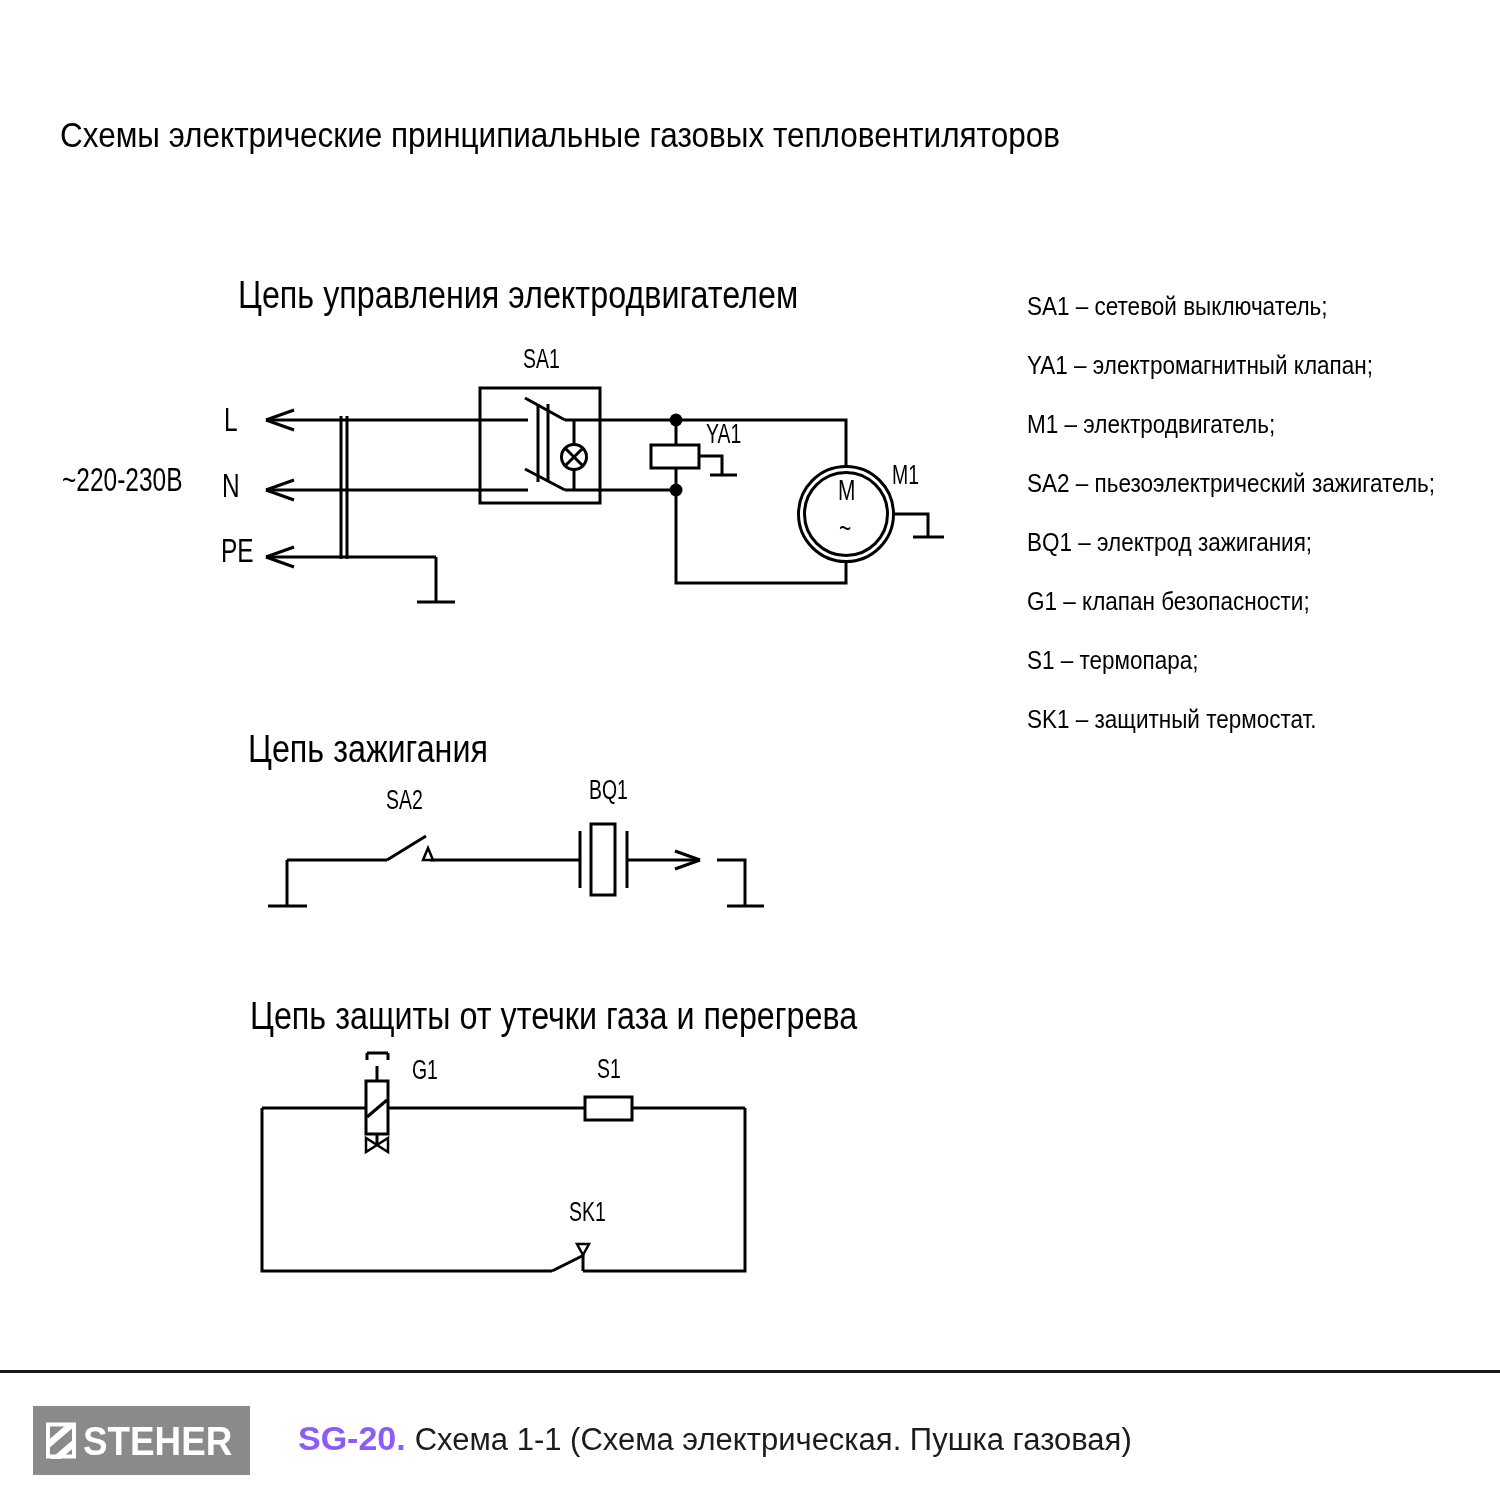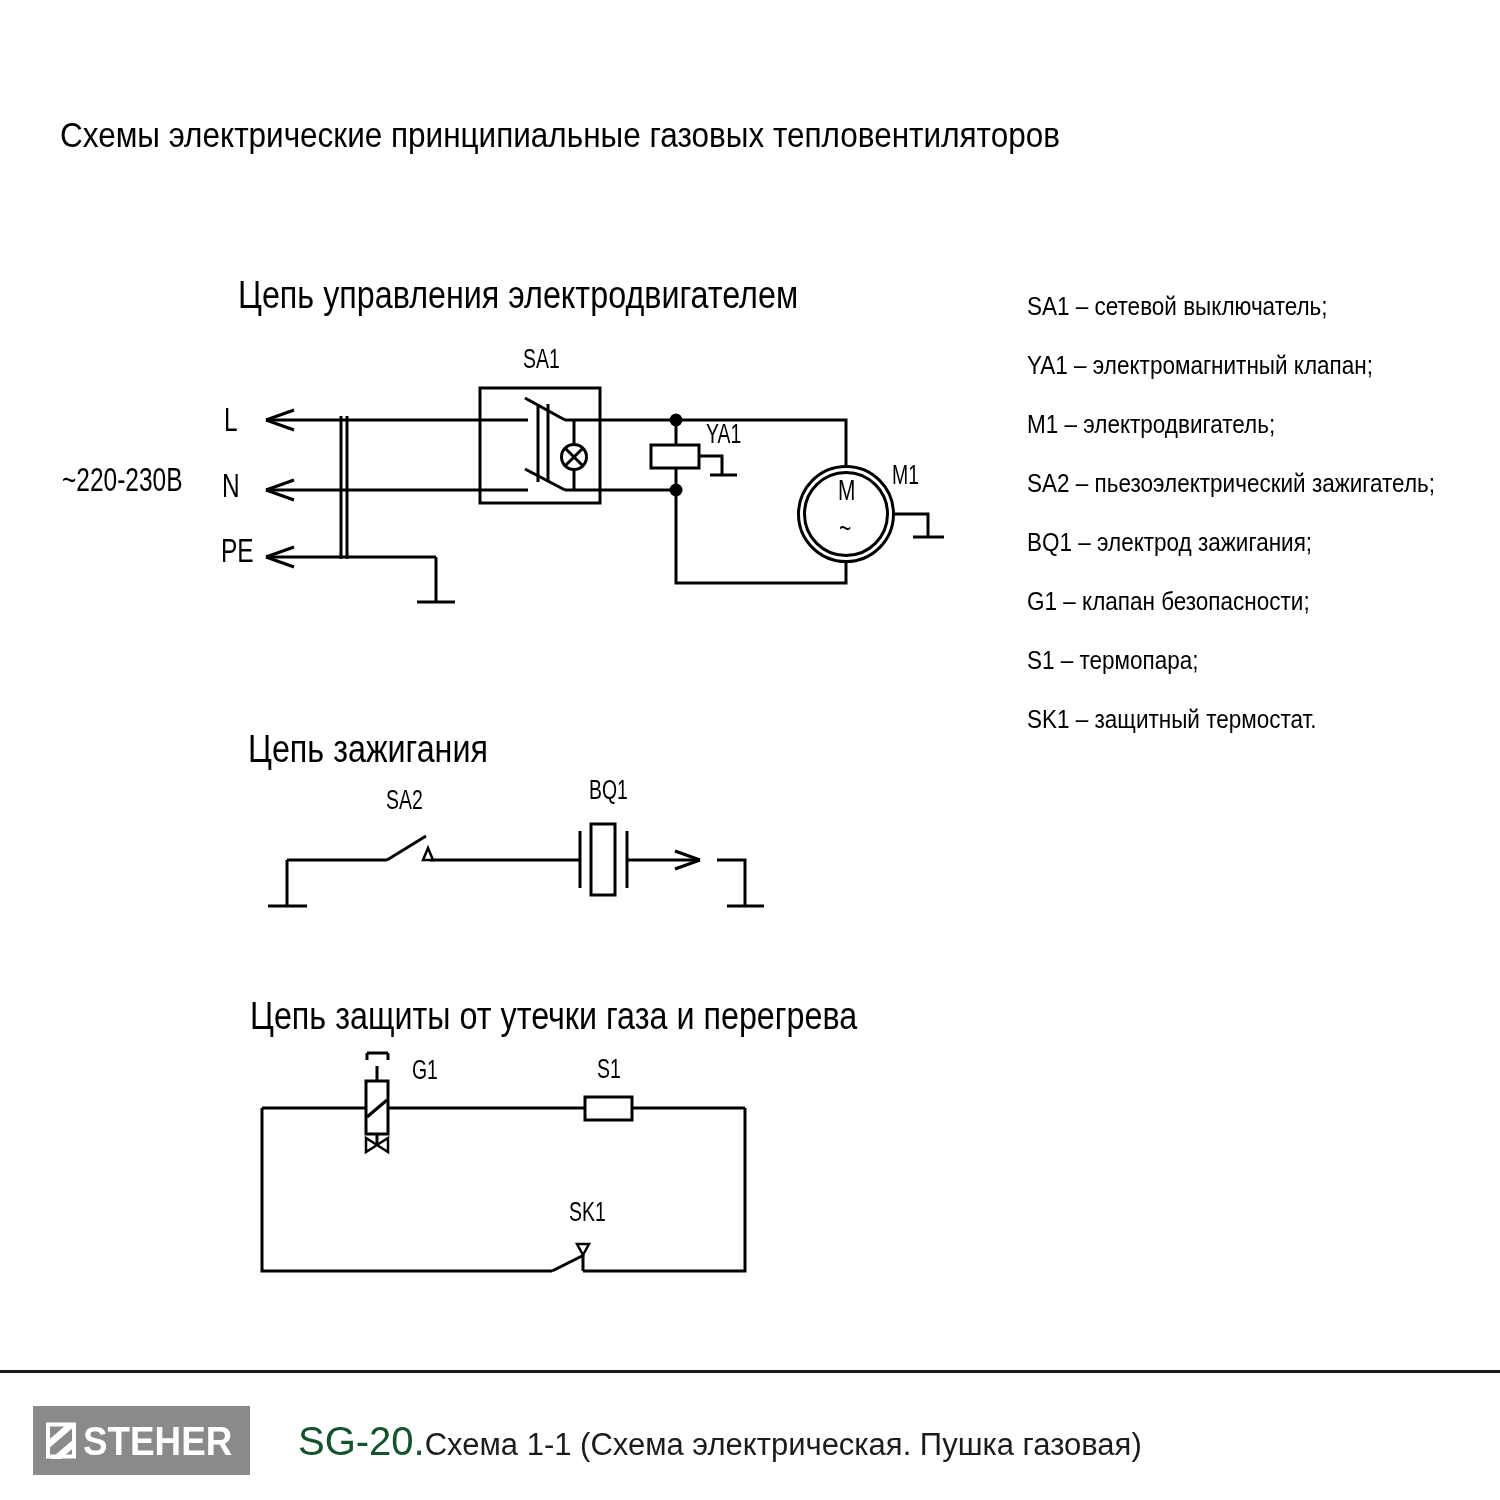--- a/index.html
+++ b/index.html
@@ -15,22 +15,22 @@
   .complabel{font-size:27px;}
   .biglabel{font-size:34px;}
   .legend-item{font-size:25px;}
   #schem{position:absolute;left:0;top:0;}
   .footer-divider{position:absolute;left:0;top:1370px;width:1500px;height:3px;background:#1a1a1a;}
   .logo-box{position:absolute;left:33px;top:1406px;width:217px;height:69px;background:#8a8a8c;
             display:flex;align-items:center;padding-left:13px;box-sizing:border-box;}
   .brand{color:#ffffff;font-size:40px;font-weight:bold;line-height:1;margin-left:7px;
          transform:scaleX(.92);transform-origin:0 50%;letter-spacing:0px;}
   .caption-row{position:absolute;left:298px;top:1419px;white-space:nowrap;}
-  .model{font-size:40px;font-weight:normal;color:#14532d;}
-  .caption{font-size:31px;color:#1c1c1c;}
+  .model{font-size:34px;font-weight:bold;color:#8b5cf6;}
+  .caption{font-size:31px;color:#1c1c1c;margin-left:9px;}
 </style>
 </head>
 <body>
 
 <div class="lbl title cx90" style="left:60px;top:117px;">Схемы электрические принципиальные газовых тепловентиляторов</div>
 
 <div class="lbl section cx85" style="left:238px;top:276px;">Цепь управления электродвигателем</div>
 <div class="lbl section cx85" style="left:248px;top:730px;">Цепь зажигания</div>
 <div class="lbl section cx85" style="left:250px;top:997px;">Цепь защиты от утечки газа и перегрева</div>
 

